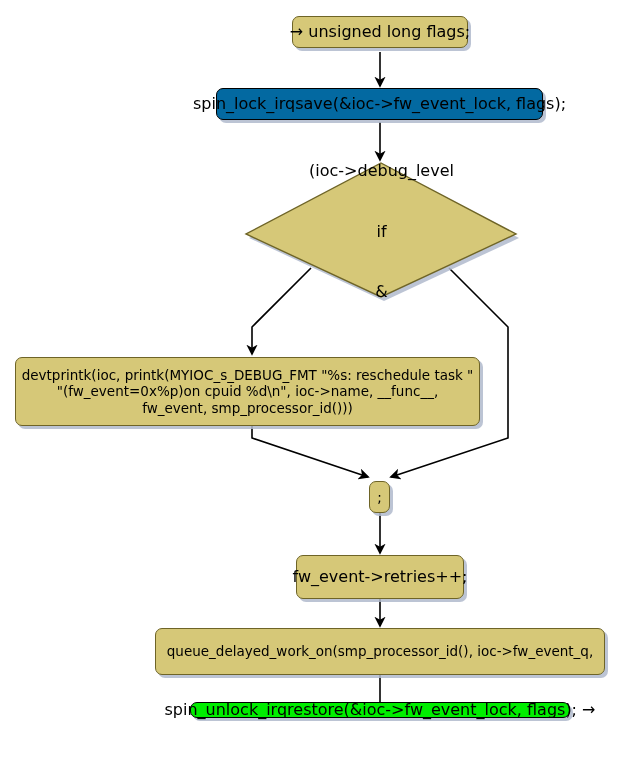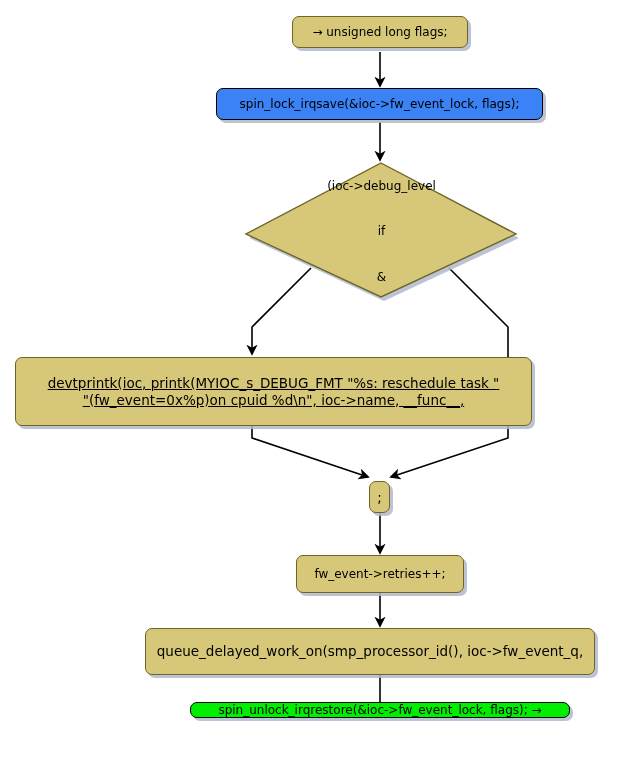--- a/index.html
+++ b/index.html
@@ -46,42 +46,42 @@
   }
   .node-box.olive {
     border-color: #6e6427;
     background: #d6c878;
   }
   .node-start, .node-end {
     border-radius: 7px;
     border: 1.4px solid #000000;
     box-shadow: 3px 3px 0 0 rgba(176,186,204,0.85);
   }
-  .node-red { background: #3b82f6; }
+  .node-red { background: #0369a1; }
   .node-green { background: #00ee00; }
 
   .node-diamond {
     background: transparent;
     border: none;
     box-shadow: none;
   }
   .diamond-label {
     position: relative;
     z-index: 3;
     text-align: center;
     line-height: 1.26;
   }
   .diamond-shape {
     position: absolute;
     left: 0; top: 0;
     width: 100%;
     height: 100%;
     z-index: 1;
   }
-  .txt-14 { font-size: 12px; }
+  .txt-14 { font-size: 16px; }
   .txt-13 { font-size: 13.5px; }
 </style>
 </head>
 <body>
 
 <div id="canvas">
 
   <svg id="edges" viewBox="0 0 620 765" width="620" height="765" xmlns="http://www.w3.org/2000/svg">
     <defs>
       <marker id="arrow" viewBox="0 0 12 12" refX="10" refY="6" markerWidth="7" markerHeight="7" orient="auto-start-reverse">
@@ -119,34 +119,35 @@
       <polygon points="141,6 276,77 141,140 6,77" fill="#b0bacc" opacity="0.85"></polygon>
       <polygon points="138,2 273,73 138,136 3,73" fill="#d6c878" stroke="#6e6427" stroke-width="1.4"></polygon>
     </svg>
     <div class="diamond-label">
       <div>(ioc-&gt;debug_level</div>
       <div>if</div>
       <div>&amp;</div>
     </div>
   </div>
 
-  <div class="node node-box olive txt-13" style="left:15px; top:357px; width:517px; height:69px; flex-direction:column;text-decoration:underline;">
+  <div class="node node-box olive txt-13" style="left:15px; top:357px; width:465px; height:69px; flex-direction:column;">
     <div>devtprintk(ioc, printk(MYIOC_s_DEBUG_FMT "%s: reschedule task "</div>
     <div>"(fw_event=0x%p)on cpuid %d\n", ioc-&gt;name, __func__,</div>
+    <div>fw_event, smp_processor_id()))</div>
   </div>
 
   <div class="node node-box olive txt-13" style="left:369px; top:481px; width:21px; height:32px;">
     <span>;</span>
   </div>
 
-  <div class="node node-box olive txt-14" style="left:296px; top:555px; width:168px; height:38px;">
+  <div class="node node-box olive txt-14" style="left:296px; top:555px; width:168px; height:44px;">
     <span>fw_event-&gt;retries++;</span>
   </div>
 
-  <div class="node node-box olive txt-13" style="left:145px; top:628px; width:450px; height:47px; flex-direction:column;">
+  <div class="node node-box olive txt-13" style="left:155px; top:628px; width:450px; height:47px; flex-direction:column;">
     <div>queue_delayed_work_on(smp_processor_id(), ioc-&gt;fw_event_q,</div>
   </div>
 
   <div class="node node-end node-green txt-14" style="left:190px; top:702px; width:380px; height:16px;">
     <span>spin_unlock_irqrestore(&amp;ioc-&gt;fw_event_lock, flags); →</span>
   </div>
 
 </div>
 
 </body></html>

